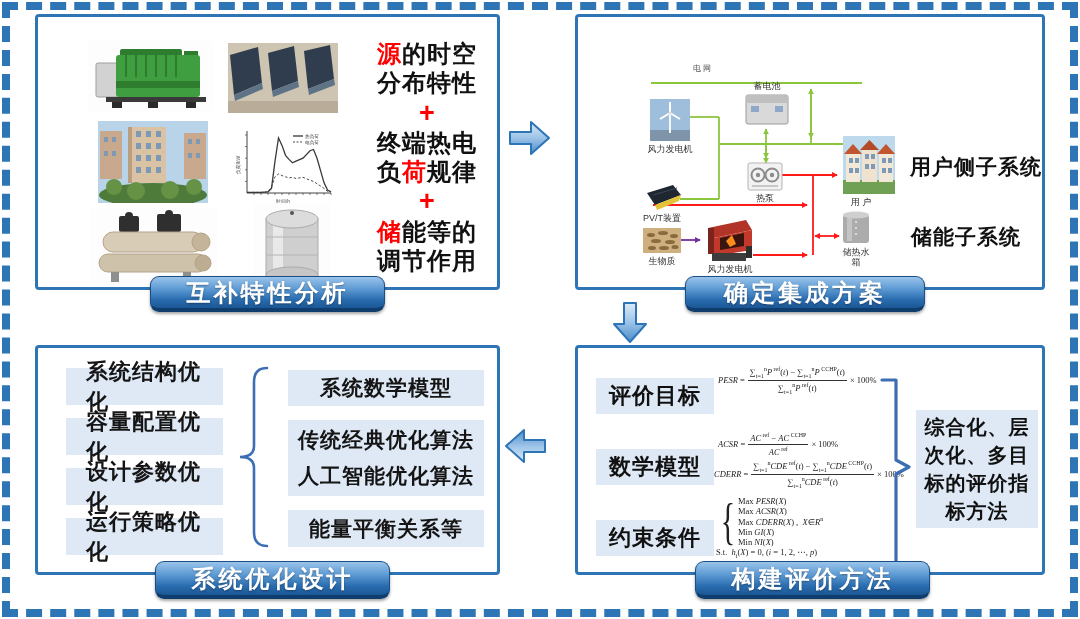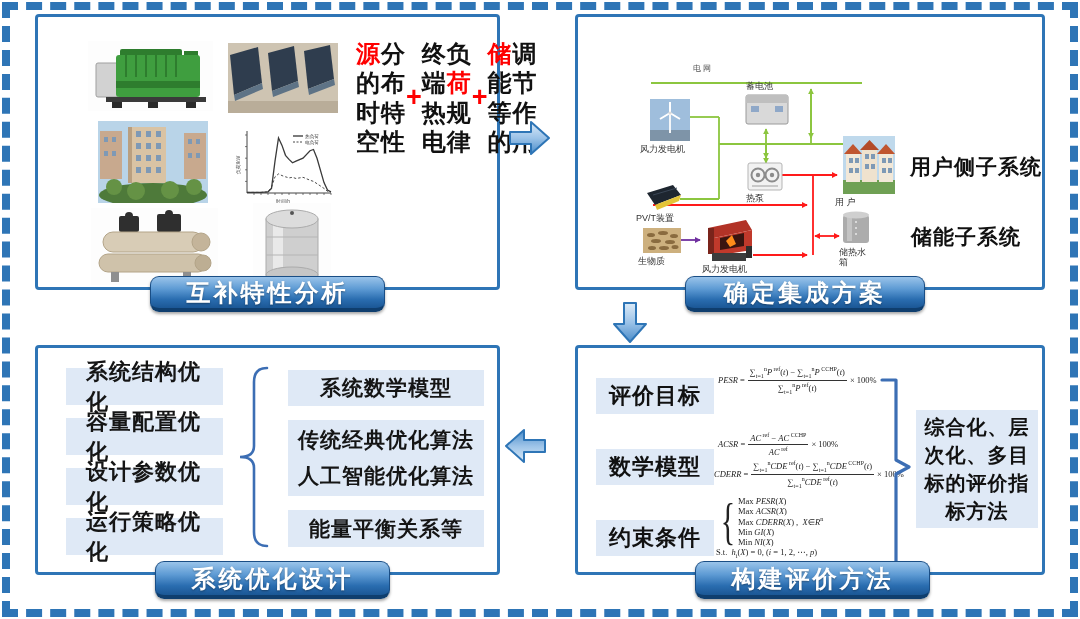--- a/index.html
+++ b/index.html
@@ -15,27 +15,27 @@
   #p-br{left:575px;top:345px;width:470px;height:230px;}
 
   .ribbon{position:absolute;display:flex;align-items:center;justify-content:center;
     color:#FFF;font-weight:bold;font-size:24px;letter-spacing:3px;z-index:5;
     background:linear-gradient(180deg,#9AC4EA 0%,#5E9BD4 38%,#2A6DB0 72%,#1B5795 100%);
     border:1px solid #1A4E85;border-bottom:4px solid #0F3E6E;border-radius:9px;
     box-shadow:0 2px 3px rgba(0,0,0,.35);text-shadow:0 1px 2px rgba(0,0,0,.35);}
 
   .tile{position:absolute;}
   .tl-text{position:absolute;left:318px;top:22px;width:142px;display:flex;
-    flex-direction:row;align-items:center;text-align:center;}
+    flex-direction:column;align-items:center;text-align:center;}
   .tl-line{font-size:24px;font-weight:bold;line-height:1.22;letter-spacing:1px;}
   .red{color:#FF0000;}
   .plus{color:#FF0000;font-size:27px;font-weight:bold;line-height:1.05;margin:1px 0;}
 
   .tr-title{position:absolute;left:22px;top:22px;font-size:26px;font-weight:bold;letter-spacing:2px;}
-  .node-label{position:absolute;font-size:9px;color:#333;text-align:left;line-height:1.15;}
+  .node-label{position:absolute;font-size:9px;color:#333;text-align:center;line-height:1.15;}
   .grid-label{position:absolute;font-size:8px;color:#555;letter-spacing:2px;margin-left:35px;}
   .side-label{position:absolute;font-size:21px;font-weight:bold;letter-spacing:1px;white-space:nowrap;}
 
   .opt-box{position:absolute;background:#DFE9F6;display:flex;flex-direction:column;
     align-items:center;justify-content:center;font-weight:bold;color:#151515;letter-spacing:1px;}
   .opt-left{left:28px;width:157px;height:37px;font-size:22px;padding-left:20px;}
   .opt-right{left:250px;width:196px;font-size:21px;}
 
   .br-label{position:absolute;left:18px;width:118px;height:36px;background:#DFE9F6;
     display:flex;align-items:center;justify-content:center;font-size:22px;font-weight:bold;letter-spacing:1px;}

